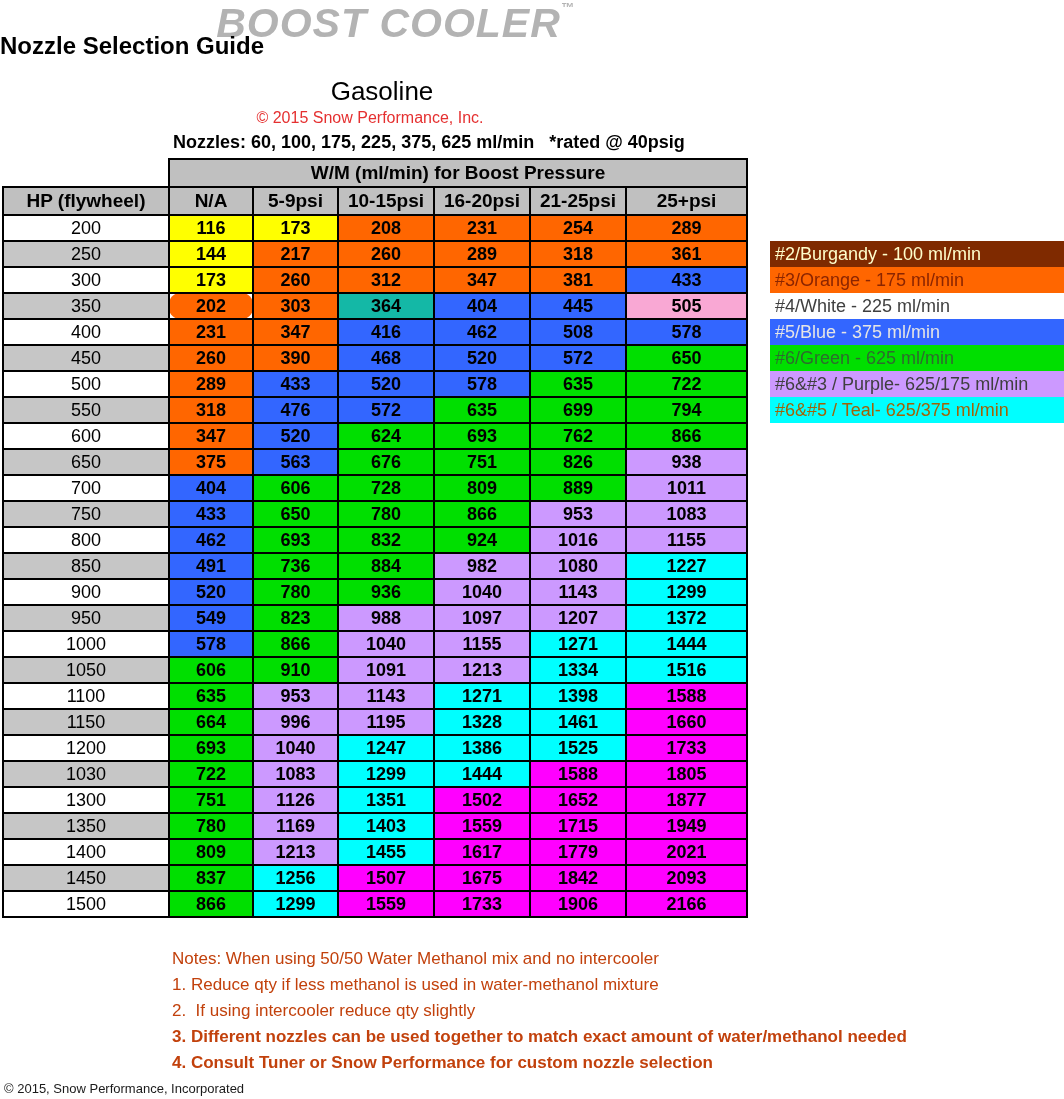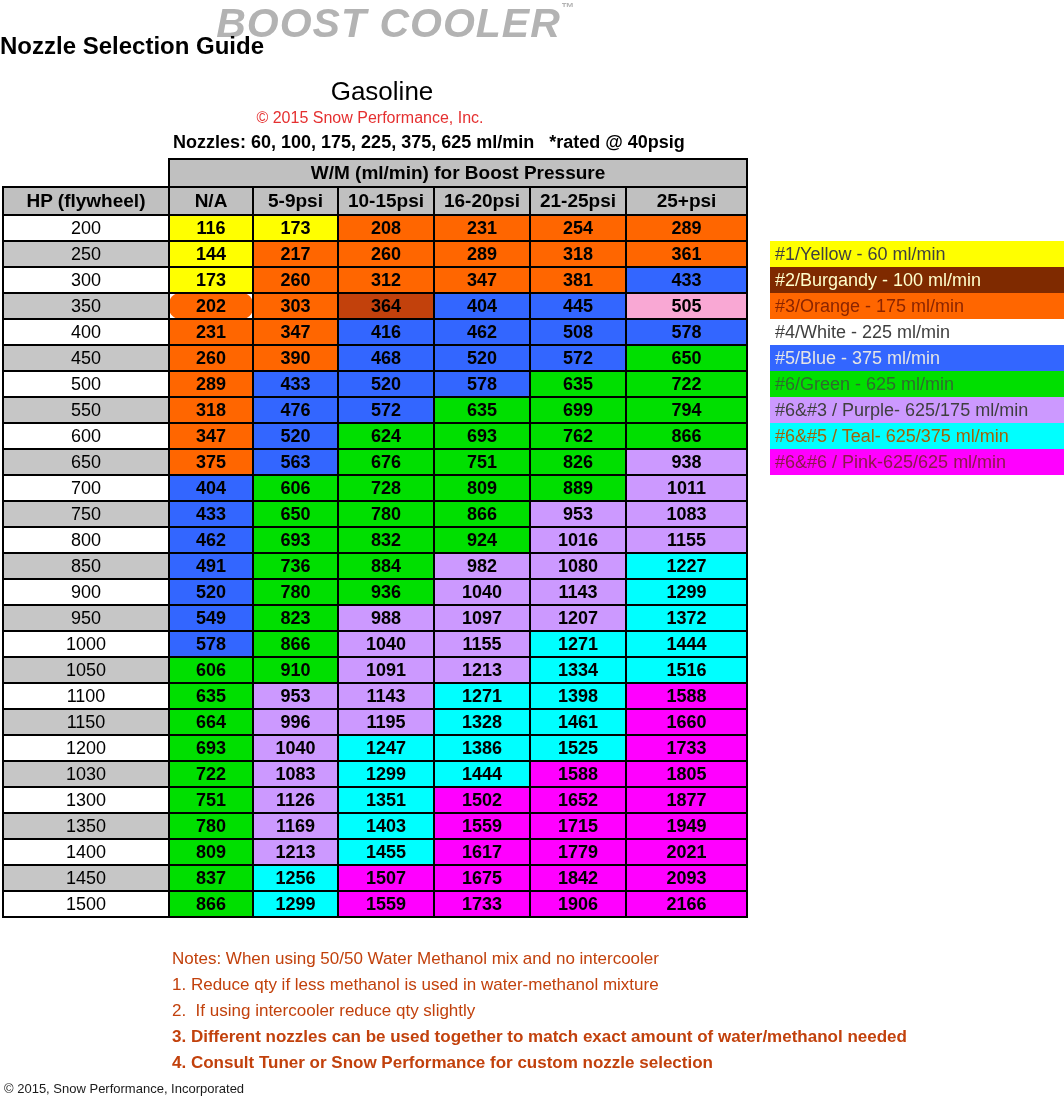--- a/index.html
+++ b/index.html
@@ -105,21 +105,21 @@
           <td class="wm" style="background: rgb(255, 102, 0);">260</td>
           <td class="wm" style="background: rgb(255, 102, 0);">312</td>
           <td class="wm" style="background: rgb(255, 102, 0);">347</td>
           <td class="wm" style="background: rgb(255, 102, 0);">381</td>
           <td class="wm" style="background: rgb(51, 102, 255);">433</td>
         </tr>
         <tr>
           <td class="hp alt">350</td>
           <td class="wm" style="background: rgb(255, 102, 0); border-radius: 11px;">202</td>
           <td class="wm" style="background: rgb(255, 102, 0);">303</td>
-          <td class="wm" style="background: #c2410c;">364</td>
+          <td class="wm" style="background: #14b8a6;">364</td>
           <td class="wm" style="background: rgb(51, 102, 255);">404</td>
           <td class="wm" style="background: rgb(51, 102, 255);">445</td>
           <td class="wm" style="background: #f9a8d4;">505</td>
         </tr>
         <tr>
           <td class="hp">400</td>
           <td class="wm" style="background: rgb(255, 102, 0);">231</td>
           <td class="wm" style="background: rgb(255, 102, 0);">347</td>
           <td class="wm" style="background: rgb(51, 102, 255);">416</td>
           <td class="wm" style="background: rgb(51, 102, 255);">462</td>
@@ -321,29 +321,27 @@
           <td class="wm" style="background: rgb(0, 255, 255);">1299</td>
           <td class="wm" style="background: rgb(255, 0, 255);">1559</td>
           <td class="wm" style="background: rgb(255, 0, 255);">1733</td>
           <td class="wm" style="background: rgb(255, 0, 255);">1906</td>
           <td class="wm" style="background: rgb(255, 0, 255);">2166</td>
         </tr>
       </tbody>
   </table>
 
   <div class="legend">
-      <div class="legend-item" style="background: rgb(255, 255, 0); color: rgb(63, 63, 63);">#1/Yellow - 60 ml/min</div>
       <div class="legend-item" style="background: rgb(127, 42, 0); color: rgb(255, 255, 204);">#2/Burgandy - 100 ml/min</div>
       <div class="legend-item" style="background: rgb(255, 102, 0); color: rgb(139, 37, 0);">#3/Orange - 175 ml/min</div>
       <div class="legend-item" style="background: rgb(255, 255, 255); color: rgb(63, 63, 63);">#4/White - 225 ml/min</div>
       <div class="legend-item" style="background: rgb(51, 102, 255); color: #e5e5e5;">#5/Blue - 375 ml/min</div>
       <div class="legend-item" style="background: rgb(0, 223, 0); color: rgb(46, 107, 46);">#6/Green - 625 ml/min</div>
       <div class="legend-item" style="background: rgb(204, 153, 255); color: rgb(63, 63, 63);">#6&amp;#3 / Purple- 625/175 ml/min</div>
       <div class="legend-item" style="background: rgb(0, 255, 255); color: #a16207;">#6&amp;#5 / Teal- 625/375 ml/min</div>
-      <div class="legend-item" style="background: rgb(255, 0, 255); color: rgb(139, 26, 74);">#6&amp;#6 / Pink-625/625 ml/min</div>
     </div>
 
   <div class="notes">
       <div class="note-line">Notes: When using 50/50 Water Methanol mix and no intercooler</div>
       <div class="note-line">1. Reduce qty if less methanol is used in water-methanol mixture</div>
       <div class="note-line">2.  If using intercooler reduce qty slightly</div>
       <div class="note-line bold">3. Different nozzles can be used together to match exact amount of water/methanol needed</div>
       <div class="note-line bold">4. Consult Tuner or Snow Performance for custom nozzle selection</div>
     </div>
 

